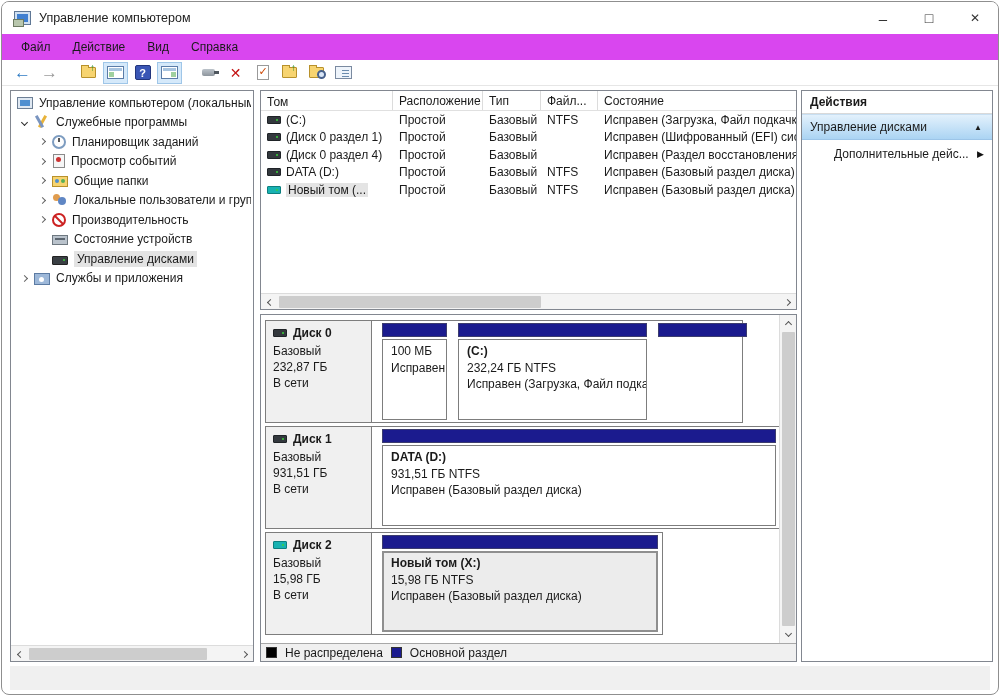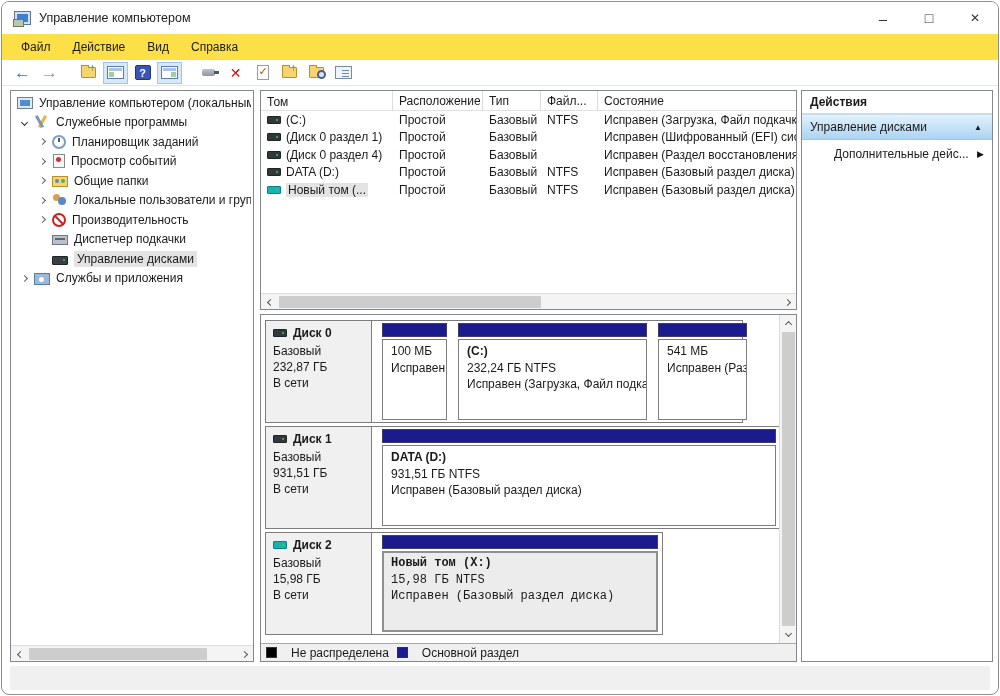--- a/index.html
+++ b/index.html
@@ -12,21 +12,21 @@
   .app-icon::before { content:""; position:absolute; inset:2px; background:#3f7fd1; }
   .app-icon::after { content:""; position:absolute; left:-2px; bottom:-3px; width:9px; height:6px; background:#b9c7ad; border:1px solid #6c7a61; }
   .title-text { font-size:12.5px; color:#222; }
   .win-controls { position:absolute; right:0; top:0; height:32px; display:flex; }
   .win-btn { width:46px; height:32px; display:flex; align-items:center; justify-content:center; color:#333; font-size:13px; }
   .glyph-min::before { content:"–"; font-size:15px; }
   .glyph-max::before { content:"□"; font-size:14px; }
   .glyph-close::before { content:"✕"; font-family:"DejaVu Sans",sans-serif; font-size:12px; }
 
   
-  .menubar { position:absolute; left:0; top:32px; right:0; height:26px; display:flex; align-items:center; padding-left:8px; background:#fde047; }
+  .menubar { position:absolute; left:0; top:32px; right:0; height:26px; display:flex; align-items:center; padding-left:8px; background:#d946ef; }
   .menu-item { padding:4px 11px; }
 
   
   .toolbar { position:absolute; left:0; top:58px; right:0; height:26px; display:flex; align-items:center; padding-left:8px; gap:2px; background:#fff; border-bottom:1px solid #e6e6e6; }
   .tb-btn { width:25px; height:22px; display:flex; align-items:center; justify-content:center; border:1px solid transparent; }
   .tb-btn.toggled { background:#d5e9fa; border-color:#9fc6e8; }
   .tb-sep { width:10px; }
   .g-back::before { content:"←"; color:#2e7bc4; font-weight:bold; font-size:17px; }
   .g-fwd::before { content:"→"; color:#9a9a9a; font-weight:bold; font-size:17px; }
   .i-folder { width:15px; height:11px; background:#f7d470; border:1px solid #b8912b; border-radius:1px; position:relative; }
@@ -124,21 +124,21 @@
   .parts { flex:1; padding:2px 3px; display:flex; gap:4px; }
   .part { display:flex; flex-direction:column; flex:none;padding-left:7px; }
   .part-head { height:14px; margin-bottom:2px; border:1px solid #3c3c6e; }
   .part-body { flex:1; border:1px solid #7d7d7d; background:#fff; padding:3px 8px; overflow:hidden; white-space:nowrap; }
   .part-body .pl { line-height:16.5px; }
   .part-body .pl.b { font-weight:bold; }
   .part.selected .part-body { background:#ececec; border:2px solid #8f8f8f; padding:2px 7px; }
 
   
   .legend { position:absolute; left:0; right:0; bottom:0; height:18px; background:#f0f0f0; border-top:1px solid #a8a8a8; display:flex; align-items:center; padding-left:5px; gap:8px; }
-  .leg-item { display:flex; align-items:center; gap:14px; }
+  .leg-item { display:flex; align-items:center; gap:8px; }
   .leg-sq { width:11px; height:11px; border:1px solid #333; flex:none; }
 
   
   .act-header { height:23px; padding:4px 8px; font-weight:bold; border-bottom:1px solid #d9d9d9; }
   .act-group { height:26px; display:flex; align-items:center; padding:0 8px; background:linear-gradient(#e3f1fc,#abd4f3); border-top:1px solid #c8dff2; border-bottom:1px solid #9cc5e8; position:relative; }
   .act-group .arr { position:absolute; right:10px; font-size:8px; color:#1a1a1a; }
   .act-item { height:28px; display:flex; align-items:center; padding-left:32px; position:relative; }
   .act-item .arr { position:absolute; right:8px; font-size:9px; color:#111; }
 </style>
 </head>
@@ -236,21 +236,21 @@
         <span class="tlabel">Локальные пользователи и группы</span>
       </div>
       <div class="titem lvl2">
         <span class="chev right"></span>
         <span class="ti ti-perf"></span>
         <span class="tlabel">Производительность</span>
       </div>
       <div class="titem lvl2">
         <span class="chev ph"></span>
         <span class="ti ti-device"></span>
-        <span class="tlabel">Диспетчер подкачки</span>
+        <span class="tlabel">Состояние устройств</span>
       </div>
       <div class="titem lvl2 sel">
         <span class="chev ph"></span>
         <span class="ti ti-diskmgmt"></span>
         <span class="tlabel">Управление дисками</span>
       </div>
       <div class="titem lvl1">
         <span class="chev right"></span>
         <span class="ti ti-services"></span>
         <span class="tlabel">Службы и приложения</span>
@@ -360,24 +360,20 @@
           <div class="part" style="width:196px;">
             <div class="part-head" style="background: rgb(27, 27, 142);"></div>
             <div class="part-body">
               <div class="pl b">(C:)</div>
               <div class="pl">232,24 ГБ NTFS</div>
               <div class="pl">Исправен (Загрузка, Файл подка</div>
             </div>
           </div>
           <div class="part" style="width:96px;">
             <div class="part-head" style="background: rgb(27, 27, 142);"></div>
-            <div class="part-body">
-              <div class="pl">541 МБ</div>
-              <div class="pl">Исправен (Разд</div>
-            </div>
           </div>
         </div>
       </div>
 
       <div class="disk-row" style="width:516px;">
         <div class="disk-info">
           <div class="dname">
               <span class="drv"></span>
               <span>Диск 1</span>
             </div>
@@ -401,21 +397,21 @@
         <div class="disk-info">
           <div class="dname">
               <span class="drv teal"></span>
               <span>Диск 2</span>
             </div>
           <div class="dline">Базовый</div>
           <div class="dline">15,98 ГБ</div>
           <div class="dline">В сети</div>
         </div>
         <div class="parts">
-          <div class="part selected" style="width:283px;font-family:Liberation Mono, monospace;">
+          <div class="part selected" style="width:283px;">
             <div class="part-head" style="background: rgb(27, 27, 142);"></div>
             <div class="part-body">
               <div class="pl b">Новый том (X:)</div>
               <div class="pl">15,98 ГБ NTFS</div>
               <div class="pl">Исправен (Базовый раздел диска)</div>
             </div>
           </div>
         </div>
       </div>
 

